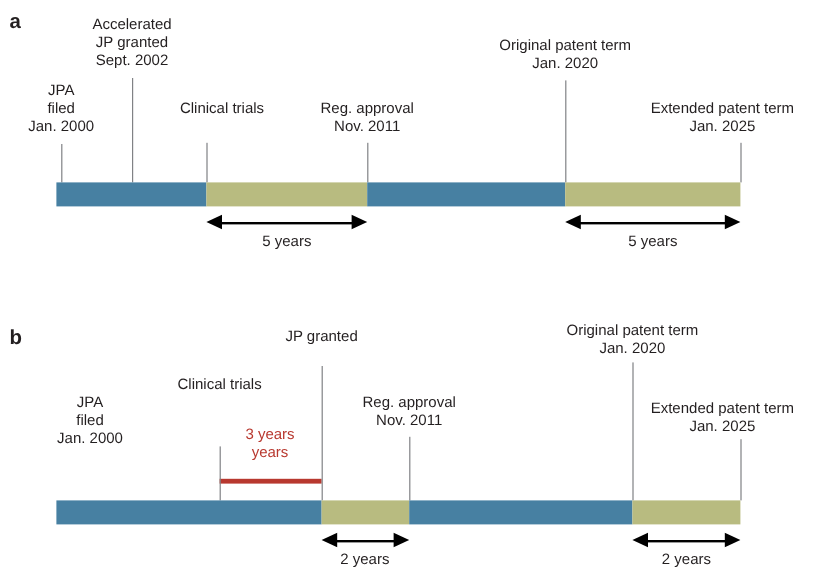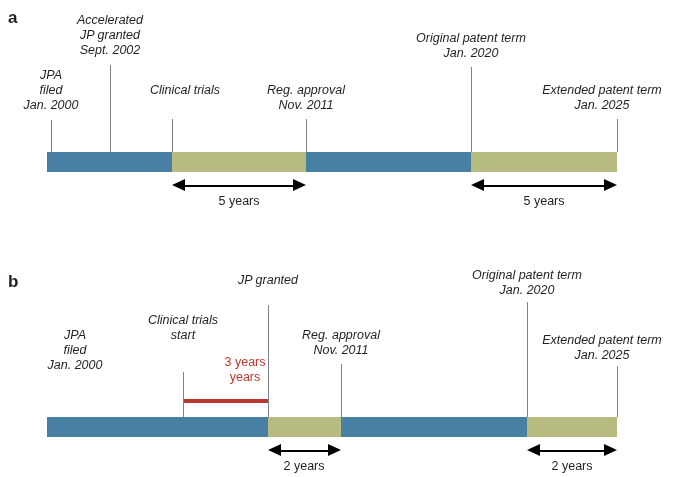--- a/index.html
+++ b/index.html
@@ -35,21 +35,21 @@
   
   .label{
     position:absolute;
     font-size:12.5px;
     line-height:15px;
     color:#231f20;
     white-space:nowrap;
     text-align:center;
   }
   .label.center{transform:translateX(-50%);}
-  .label.lines{white-space:normal;font-style:italic;}
+  .label.lines{white-space:normal;}
   .label .ln{display:block;}
 
   
   .arrow{position:absolute;height:13px;}
   .arrow .shaft{
     position:absolute;
     top:6px;height:2px;
     background:#000;
     left:11px;right:11px;
   }
@@ -158,21 +158,20 @@
   <div class="panel-letter" style="left:8px;top:273px;">b</div>
 
   <div class="label center lines" style="left:75px;top:328px;width:110px;">
     <span class="ln">JPA</span>
     <span class="ln">filed</span>
     <span class="ln">Jan. 2000</span>
   </div>
 
   <div class="label center lines" style="left:183px;top:313px;width:130px;">
     <span class="ln">Clinical trials</span>
-    <span class="ln">start</span>
   </div>
 
   <div class="label center lines" style="left:268px;top:273px;width:130px;">
     <span class="ln">JP granted</span>
   </div>
 
   <div class="label center lines" style="left:341px;top:328px;width:140px;">
     <span class="ln">Reg. approval</span>
     <span class="ln">Nov. 2011</span>
   </div>
@@ -180,21 +179,21 @@
   <div class="label center lines" style="left:527px;top:268px;width:190px;">
     <span class="ln">Original patent term</span>
     <span class="ln">Jan. 2020</span>
   </div>
 
   <div class="label center lines" style="left:602px;top:333px;width:170px;">
     <span class="ln">Extended patent term</span>
     <span class="ln">Jan. 2025</span>
   </div>
 
-  <div class="red-label" style="left:225px;top:355px;margin-left:20px;">
+  <div class="red-label" style="left:225px;top:355px;">
     <span class="ln">3 years</span>
     <span class="ln">years</span>
   </div>
   <div class="red-line" style="left:183px;top:399px;width:85px;"></div>
 
   <div class="leader" style="left:183px;top:372px;height:45px;"></div>
   <div class="leader" style="left:268px;top:305px;height:112px;"></div>
   <div class="leader" style="left:341px;top:364px;height:53px;"></div>
   <div class="leader" style="left:527px;top:302px;height:115px;"></div>
   <div class="leader" style="left:617px;top:366px;height:51px;"></div>

